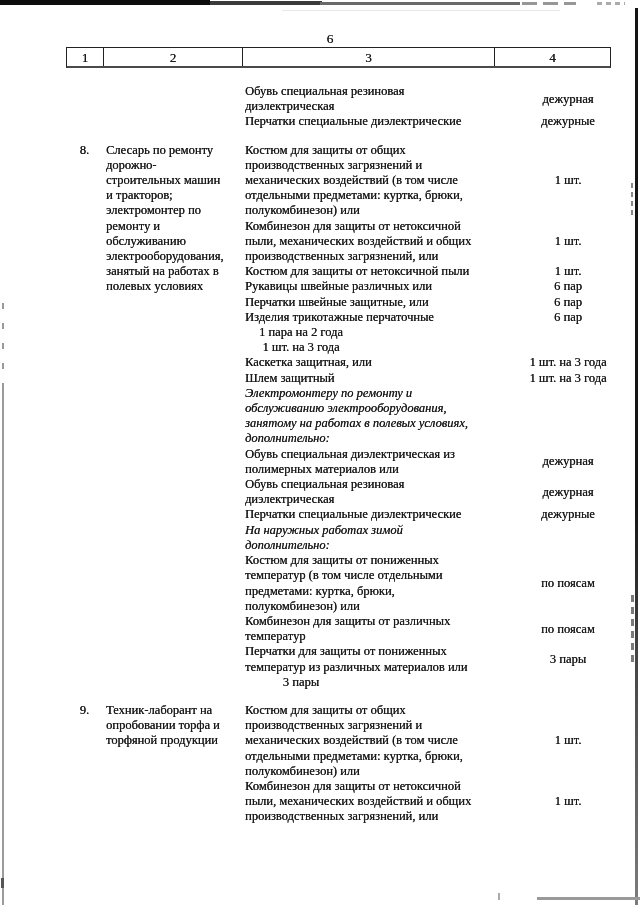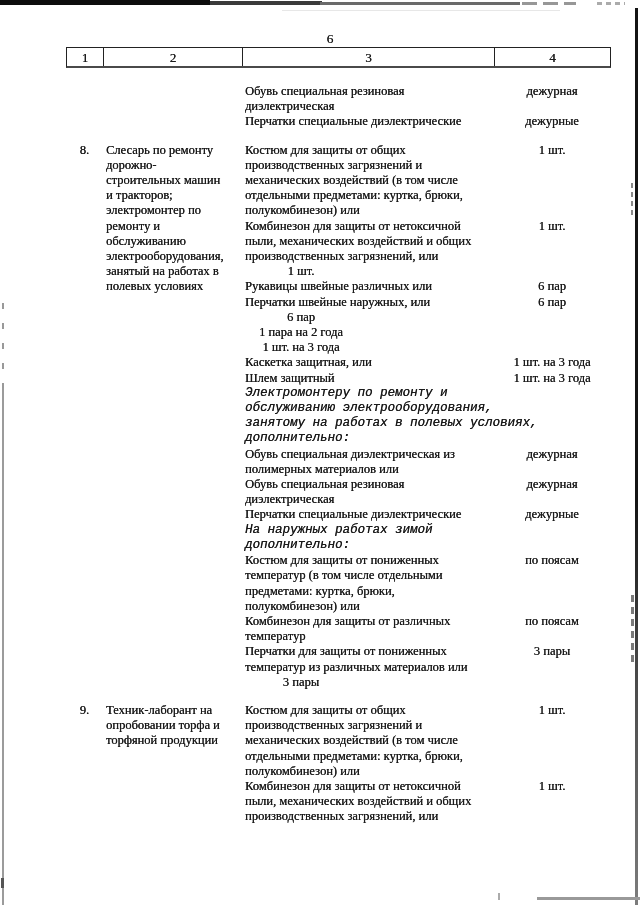--- a/index.html
+++ b/index.html
@@ -46,24 +46,24 @@
   .hc3{width:252px;}
   .hc4{flex:1;border-right:none;}
   
   .content{position:absolute;top:84px;left:66px;width:545px;
         font-size:12.5px;line-height:15.2px;}
   .trow{display:flex;align-items:flex-start;}
   .trow + .trow{margin-top:13px;}
   .c1{width:37px;text-align:center;flex:none;}
   .c2{width:139px;flex:none;white-space:pre;padding-left:3px;box-sizing:border-box;font-family:Liberation Serif, serif;}
   .citems{width:369px;flex:none;}
-  .item{display:flex;align-items:flex-start;}
+  .item{display:flex;align-items:center;gap:16px;}
   .iname{width:251px;flex:none;white-space:pre;padding-left:3px;box-sizing:border-box;}
   .inorm{width:118px;flex:none;text-align:center;}
-  .italic{font-style:italic;font-family:Liberation Mono, monospace;}
+  .italic{font-style:italic;}
 </style>
 </head>
 <body>
 
 <div class="art top1"></div>
 <div class="art top2"></div>
 <div class="art top3"></div>
 <div class="art top4"></div>
 <div class="art top5"></div>
 <div class="art top6"></div>
@@ -122,31 +122,33 @@
 полукомбинезон) или</div>
           <div class="inorm">1 шт.</div>
         </div>
         <div class="item">
           <div class="iname">Комбинезон для защиты от нетоксичной
 пыли, механических воздействий и общих
 производственных загрязнений, или</div>
           <div class="inorm">1 шт.</div>
         </div>
         <div class="item">
+          <div class="iname">Костюм для защиты от нетоксичной пыли</div>
           <div class="inorm">1 шт.</div>
         </div>
         <div class="item">
           <div class="iname">Рукавицы швейные различных или</div>
           <div class="inorm">6 пар</div>
         </div>
         <div class="item">
-          <div class="iname">Перчатки швейные наружных, или</div>
+          <div class="iname">Перчатки швейные защитные, или</div>
           <div class="inorm">6 пар</div>
         </div>
         <div class="item">
+          <div class="iname">Изделия трикотажные перчаточные</div>
           <div class="inorm">6 пар</div>
         </div>
         <div class="item">
           <div class="inorm">1 пара на 2 года</div>
         </div>
         <div class="item">
           <div class="inorm">1 шт. на 3 года</div>
         </div>
         <div class="item">
           <div class="iname">Каскетка защитная, или</div>

